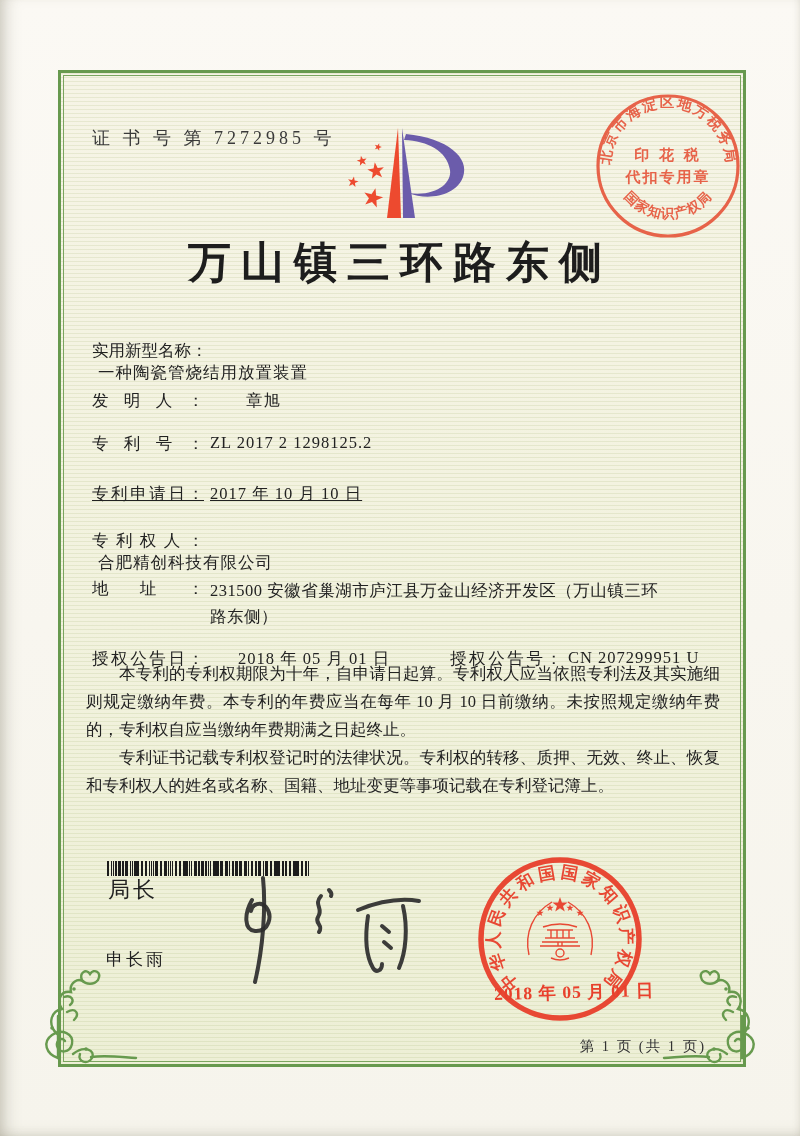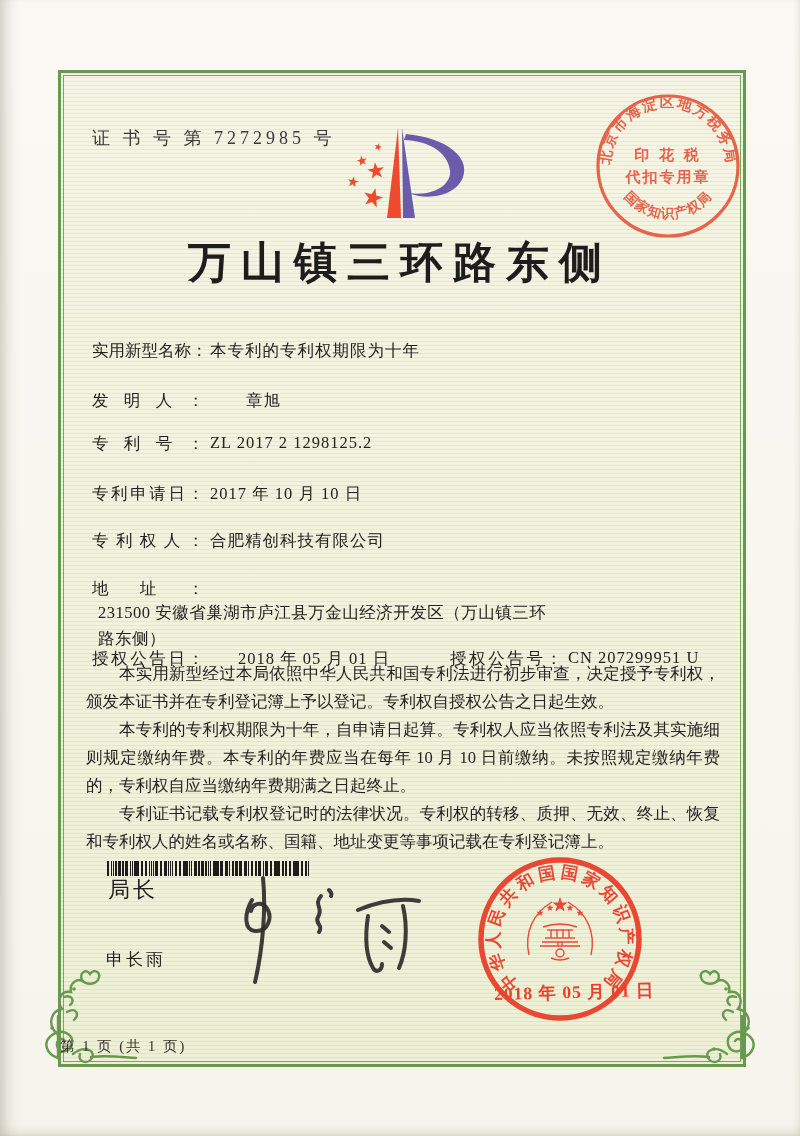--- a/index.html
+++ b/index.html
@@ -50,22 +50,22 @@
   
   .rows{position:absolute;left:92px;top:0;width:640px;font-size:16.5px;color:#222;}
   .row{position:absolute;left:0;display:flex;align-items:flex-start;white-space:nowrap;}
   .row .lbl{
     display:inline-block;width:112px;min-width:112px;
     text-align:justify;text-align-last:justify;letter-spacing:0;
   }
   .row .val{margin-left:6px;letter-spacing:1px;}
   .row.addr .val{white-space:normal;width:458px;line-height:26px;letter-spacing:.5px;}
   .pair2{position:absolute;left:358px;top:0;display:flex;white-space:nowrap;}
-  .r0{top:340px;} .r1{top:390px;gap:36px;} .r2{top:433px;} .r3{top:483px;}
-  .r4{top:530px;} .r5{top:578px;flex-direction:column;} .r6{top:648px;gap:28px;}
+  .r0{top:340px;flex-direction:column;} .r1{top:390px;gap:36px;} .r2{top:433px;} .r3{top:483px;text-decoration:underline;}
+  .r4{top:530px;flex-direction:column;} .r5{top:578px;} .r6{top:648px;gap:28px;}
 
   
   .bodytext{
     position:absolute;left:86px;top:660px;width:634px;
     font-size:16.5px;line-height:28px;color:#232323;text-align:justify;
   }
   .bodytext p{margin:0;text-indent:2em;}
 
   
   .barcode{
@@ -84,21 +84,21 @@
   .seal{position:absolute;left:474px;top:853px;width:172px;height:172px;opacity:.95;}
   .seal-date{
     position:absolute;left:494px;top:980px;
     font-size:17.5px;font-weight:700;color:#e8402c;letter-spacing:1px;
     transform:rotate(-1.5deg);
   }
   .sealtext{fill:#e8402c;font-weight:700;}
   .stamptext{fill:#e6573d;font-weight:700;}
 
   .footer{
-    position:absolute;left:60px;width:646px;top:1037px;text-align:left;
+    position:absolute;left:60px;width:646px;top:1037px;text-align:right;
     font-size:14.5px;color:#333;letter-spacing:2px;
   }
 </style>
 </head>
 <body>
 
 <div class="page">
 
   <div class="frame"></div>
   <div class="frame-inner"></div>
@@ -159,21 +159,21 @@
     <text class="stamptext" font-size="13.5" letter-spacing="1">
       <textPath href="#tsBot" startOffset="50%" text-anchor="middle">国家知识产权局</textPath>
     </text>
   </svg>
 
   <div class="title">万山镇三环路东侧</div>
 
   <div class="rows">
     <div class="row r0">
       <span class="lbl">实用新型名称：</span>
-      <span class="val">本专利的专利权期限为十年</span>
+      <span class="val">一种陶瓷管烧结用放置装置</span>
     </div>
     <div class="row r1">
       <span class="lbl">发明人：</span>
       <span class="val">章旭</span>
     </div>
     <div class="row r2">
       <span class="lbl">专利号：</span>
       <span class="val">ZL 2017 2 1298125.2</span>
     </div>
     <div class="row r3">
@@ -192,21 +192,20 @@
       <span class="lbl">授权公告日：</span>
       <span class="val">2018 年 05 月 01 日</span>
       <span class="pair2">
         <span class="lbl">授权公告号：</span>
         <span class="val">CN 207299951 U</span>
       </span>
     </div>
   </div>
 
   <div class="bodytext">
-    <p>本实用新型经过本局依照中华人民共和国专利法进行初步审查，决定授予专利权，颁发本证书并在专利登记簿上予以登记。专利权自授权公告之日起生效。</p>
     <p>本专利的专利权期限为十年，自申请日起算。专利权人应当依照专利法及其实施细则规定缴纳年费。本专利的年费应当在每年 10 月 10 日前缴纳。未按照规定缴纳年费的，专利权自应当缴纳年费期满之日起终止。</p>
     <p>专利证书记载专利权登记时的法律状况。专利权的转移、质押、无效、终止、恢复和专利权人的姓名或名称、国籍、地址变更等事项记载在专利登记簿上。</p>
   </div>
 
   <div class="barcode"></div>
 
   <div class="signer-title">局长</div>
   <div class="signer-name">申长雨</div>
 
   <svg class="signature" viewBox="0 0 200 118">

